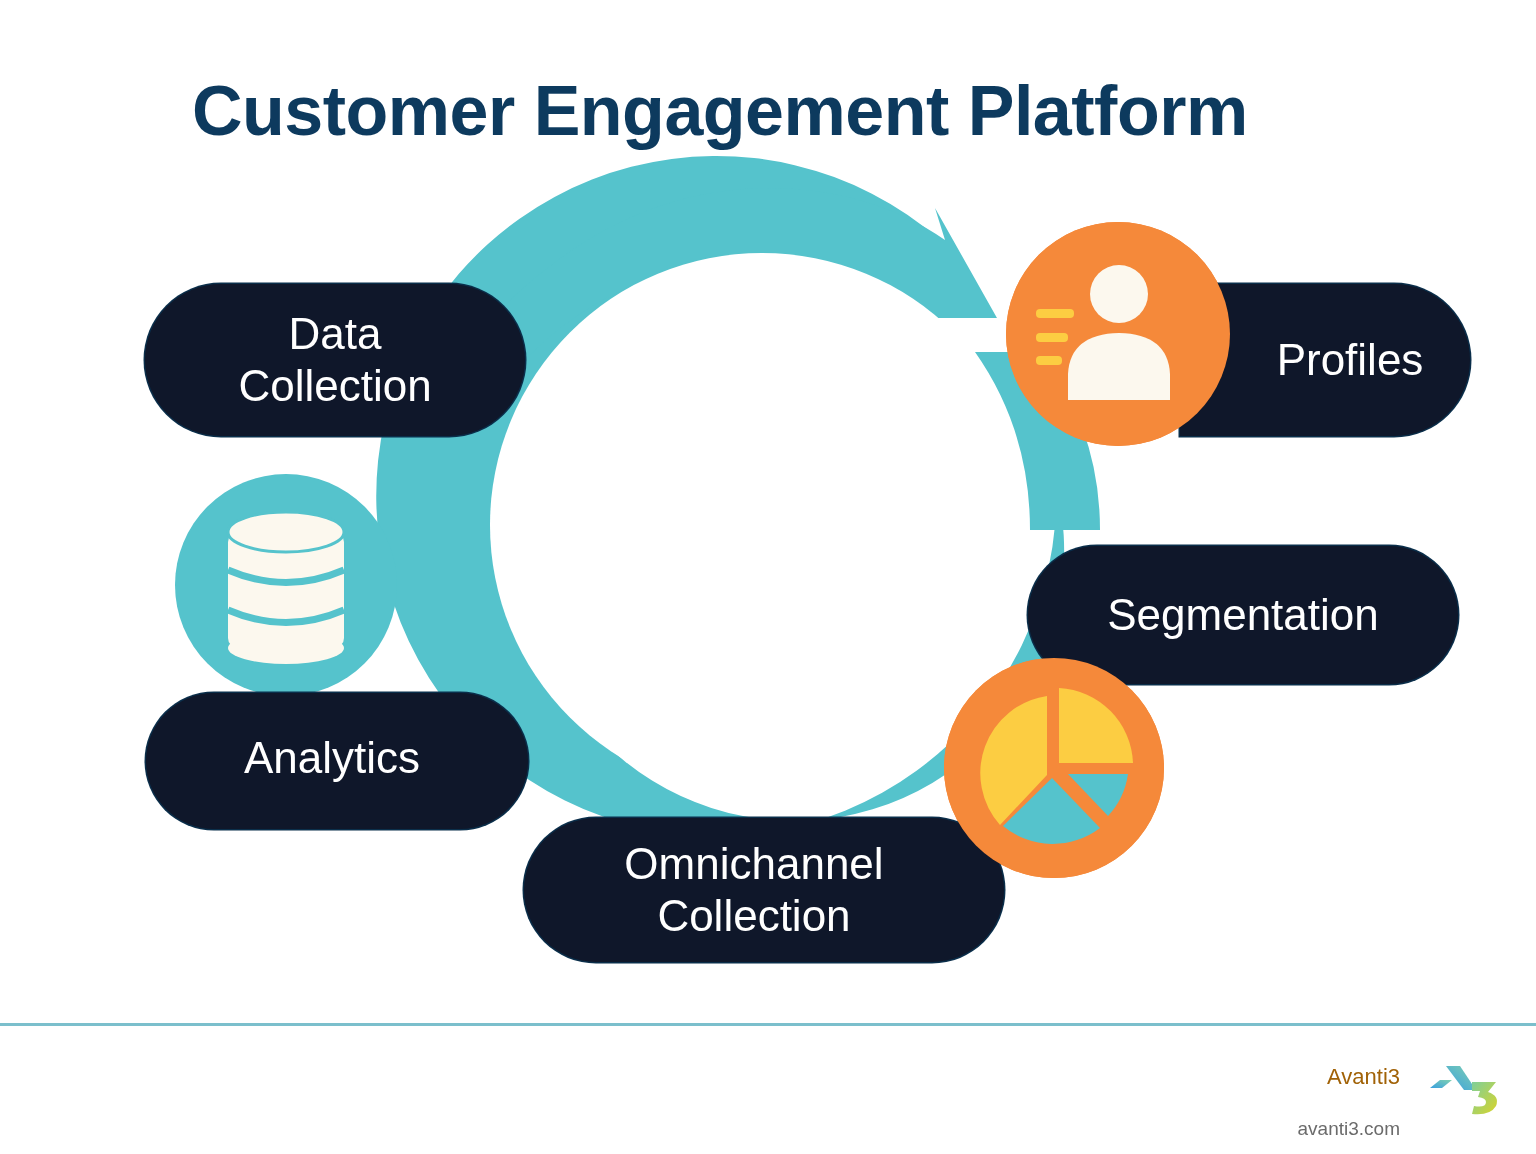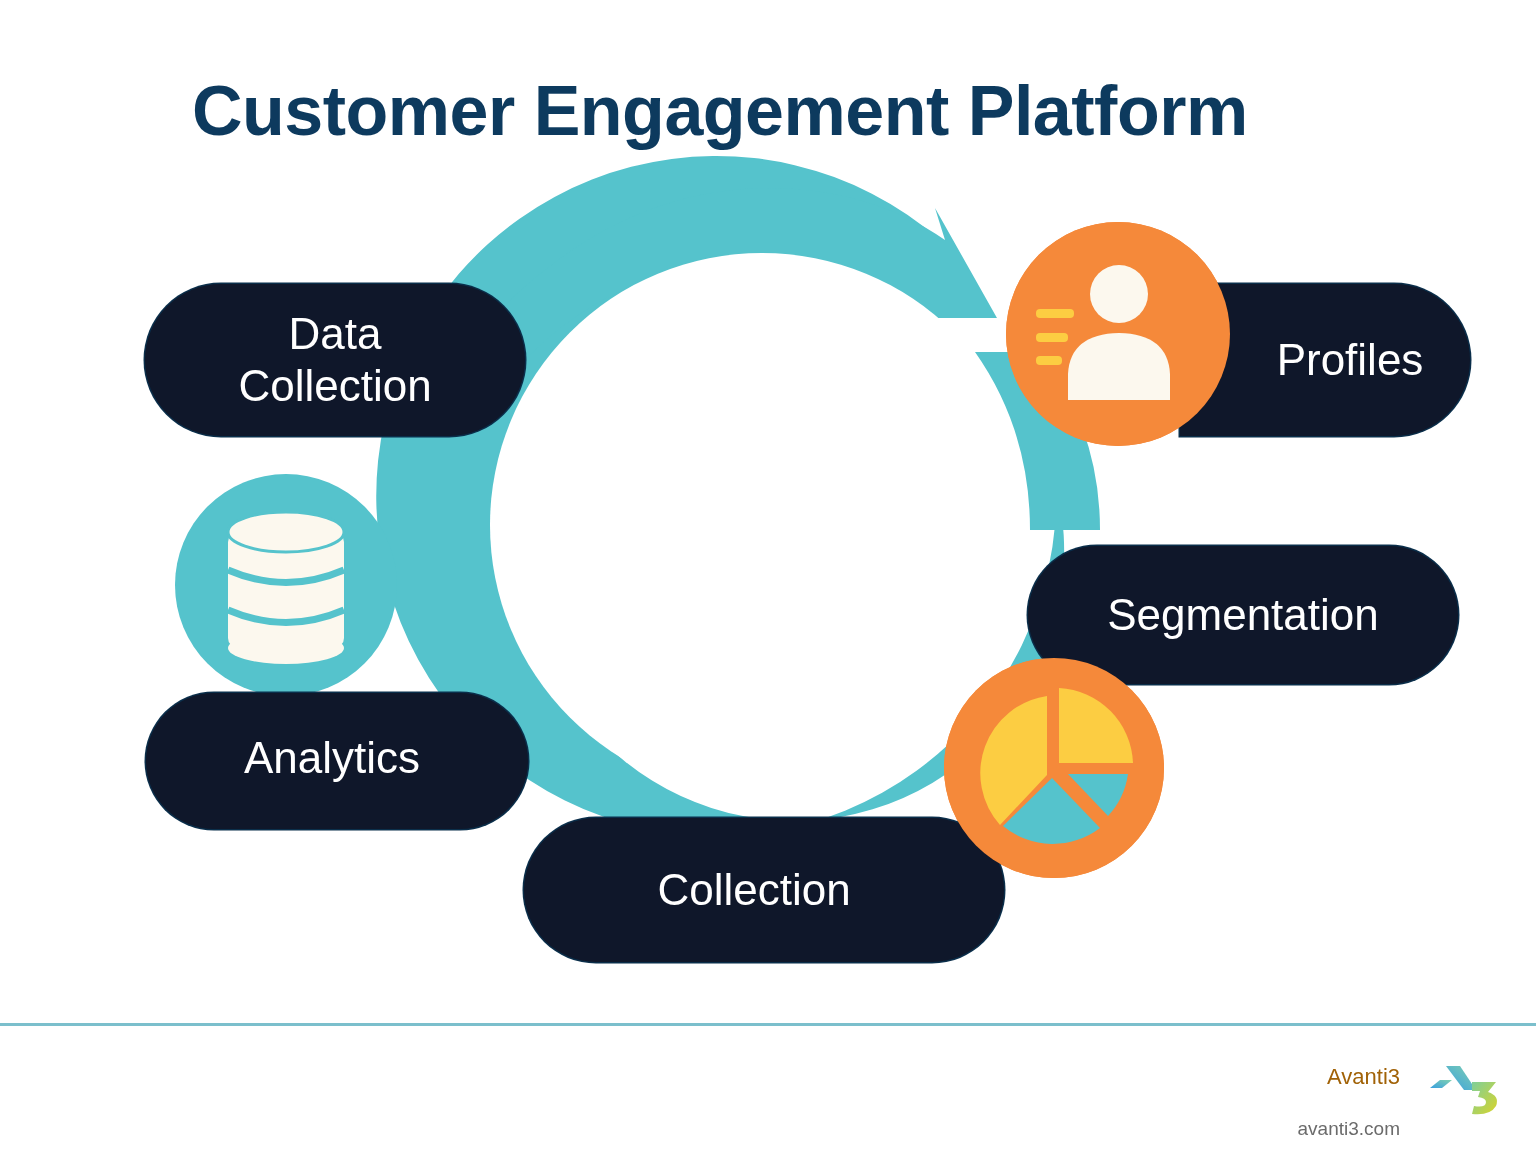--- a/index.html
+++ b/index.html
@@ -81,20 +81,21 @@
 </div>
 
 <div class="pill" style="left:1028px; top:546px; width:430px; height:138px;justify-content:center;">
   <div>
     <span>Segmentation</span>
   </div>
 </div>
 
 <div class="pill" style="left:524px; top:818px; width:480px; height:144px;">
   <div style="margin-left:-20px;">
+    <span>Omnichannel</span>
     <span>Collection</span>
   </div>
 </div>
 
 <div class="pill" style="left:146px; top:693px; width:382px; height:136px;">
   <div style="margin-left:-10px; margin-top:-6px;">
     <span>Analytics</span>
   </div>
 </div>
 

